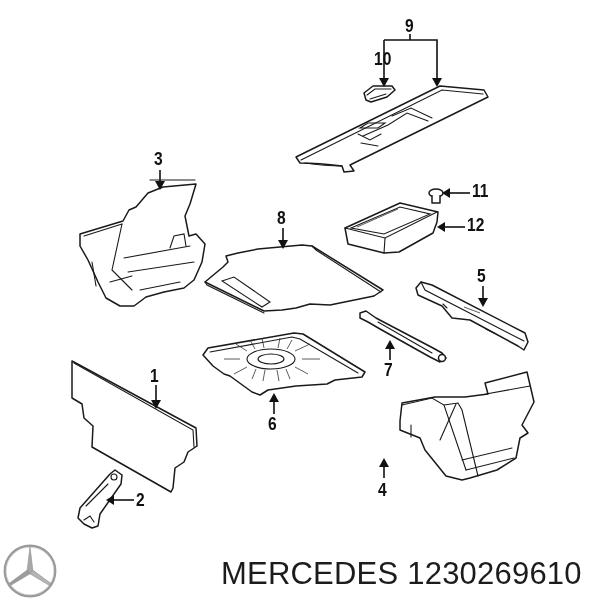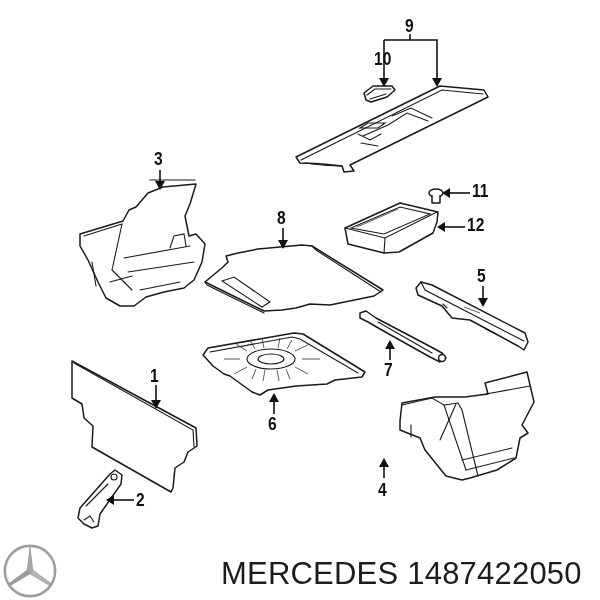--- a/index.html
+++ b/index.html
@@ -189,15 +189,15 @@
 
   <svg class="brand-logo" viewBox="0 0 60 60">
     <circle cx="30" cy="30" r="27" fill="none" stroke="#9a9a9a" stroke-width="2.6"></circle>
     <circle cx="30" cy="30" r="25.5" fill="none" stroke="#d0d0d0" stroke-width="0.8"></circle>
     <polygon points="30,4 33,29 30,33 27,29" fill="#a8a8a8" stroke="#8a8a8a" stroke-width="0.6"></polygon>
     <polygon points="30,33 33,29 52.5,43.5 50,45" fill="#b4b4b4" stroke="#8a8a8a" stroke-width="0.6"></polygon>
     <polygon points="30,33 27,29 7.5,43.5 10,45" fill="#9c9c9c" stroke="#8a8a8a" stroke-width="0.6"></polygon>
   </svg>
 
   <div class="caption">
-    <span>MERCEDES</span><span>1487422050</span>
+    <span>MERCEDES</span><span>1230269610</span>
   </div>
 </div>
 
 </body></html>

